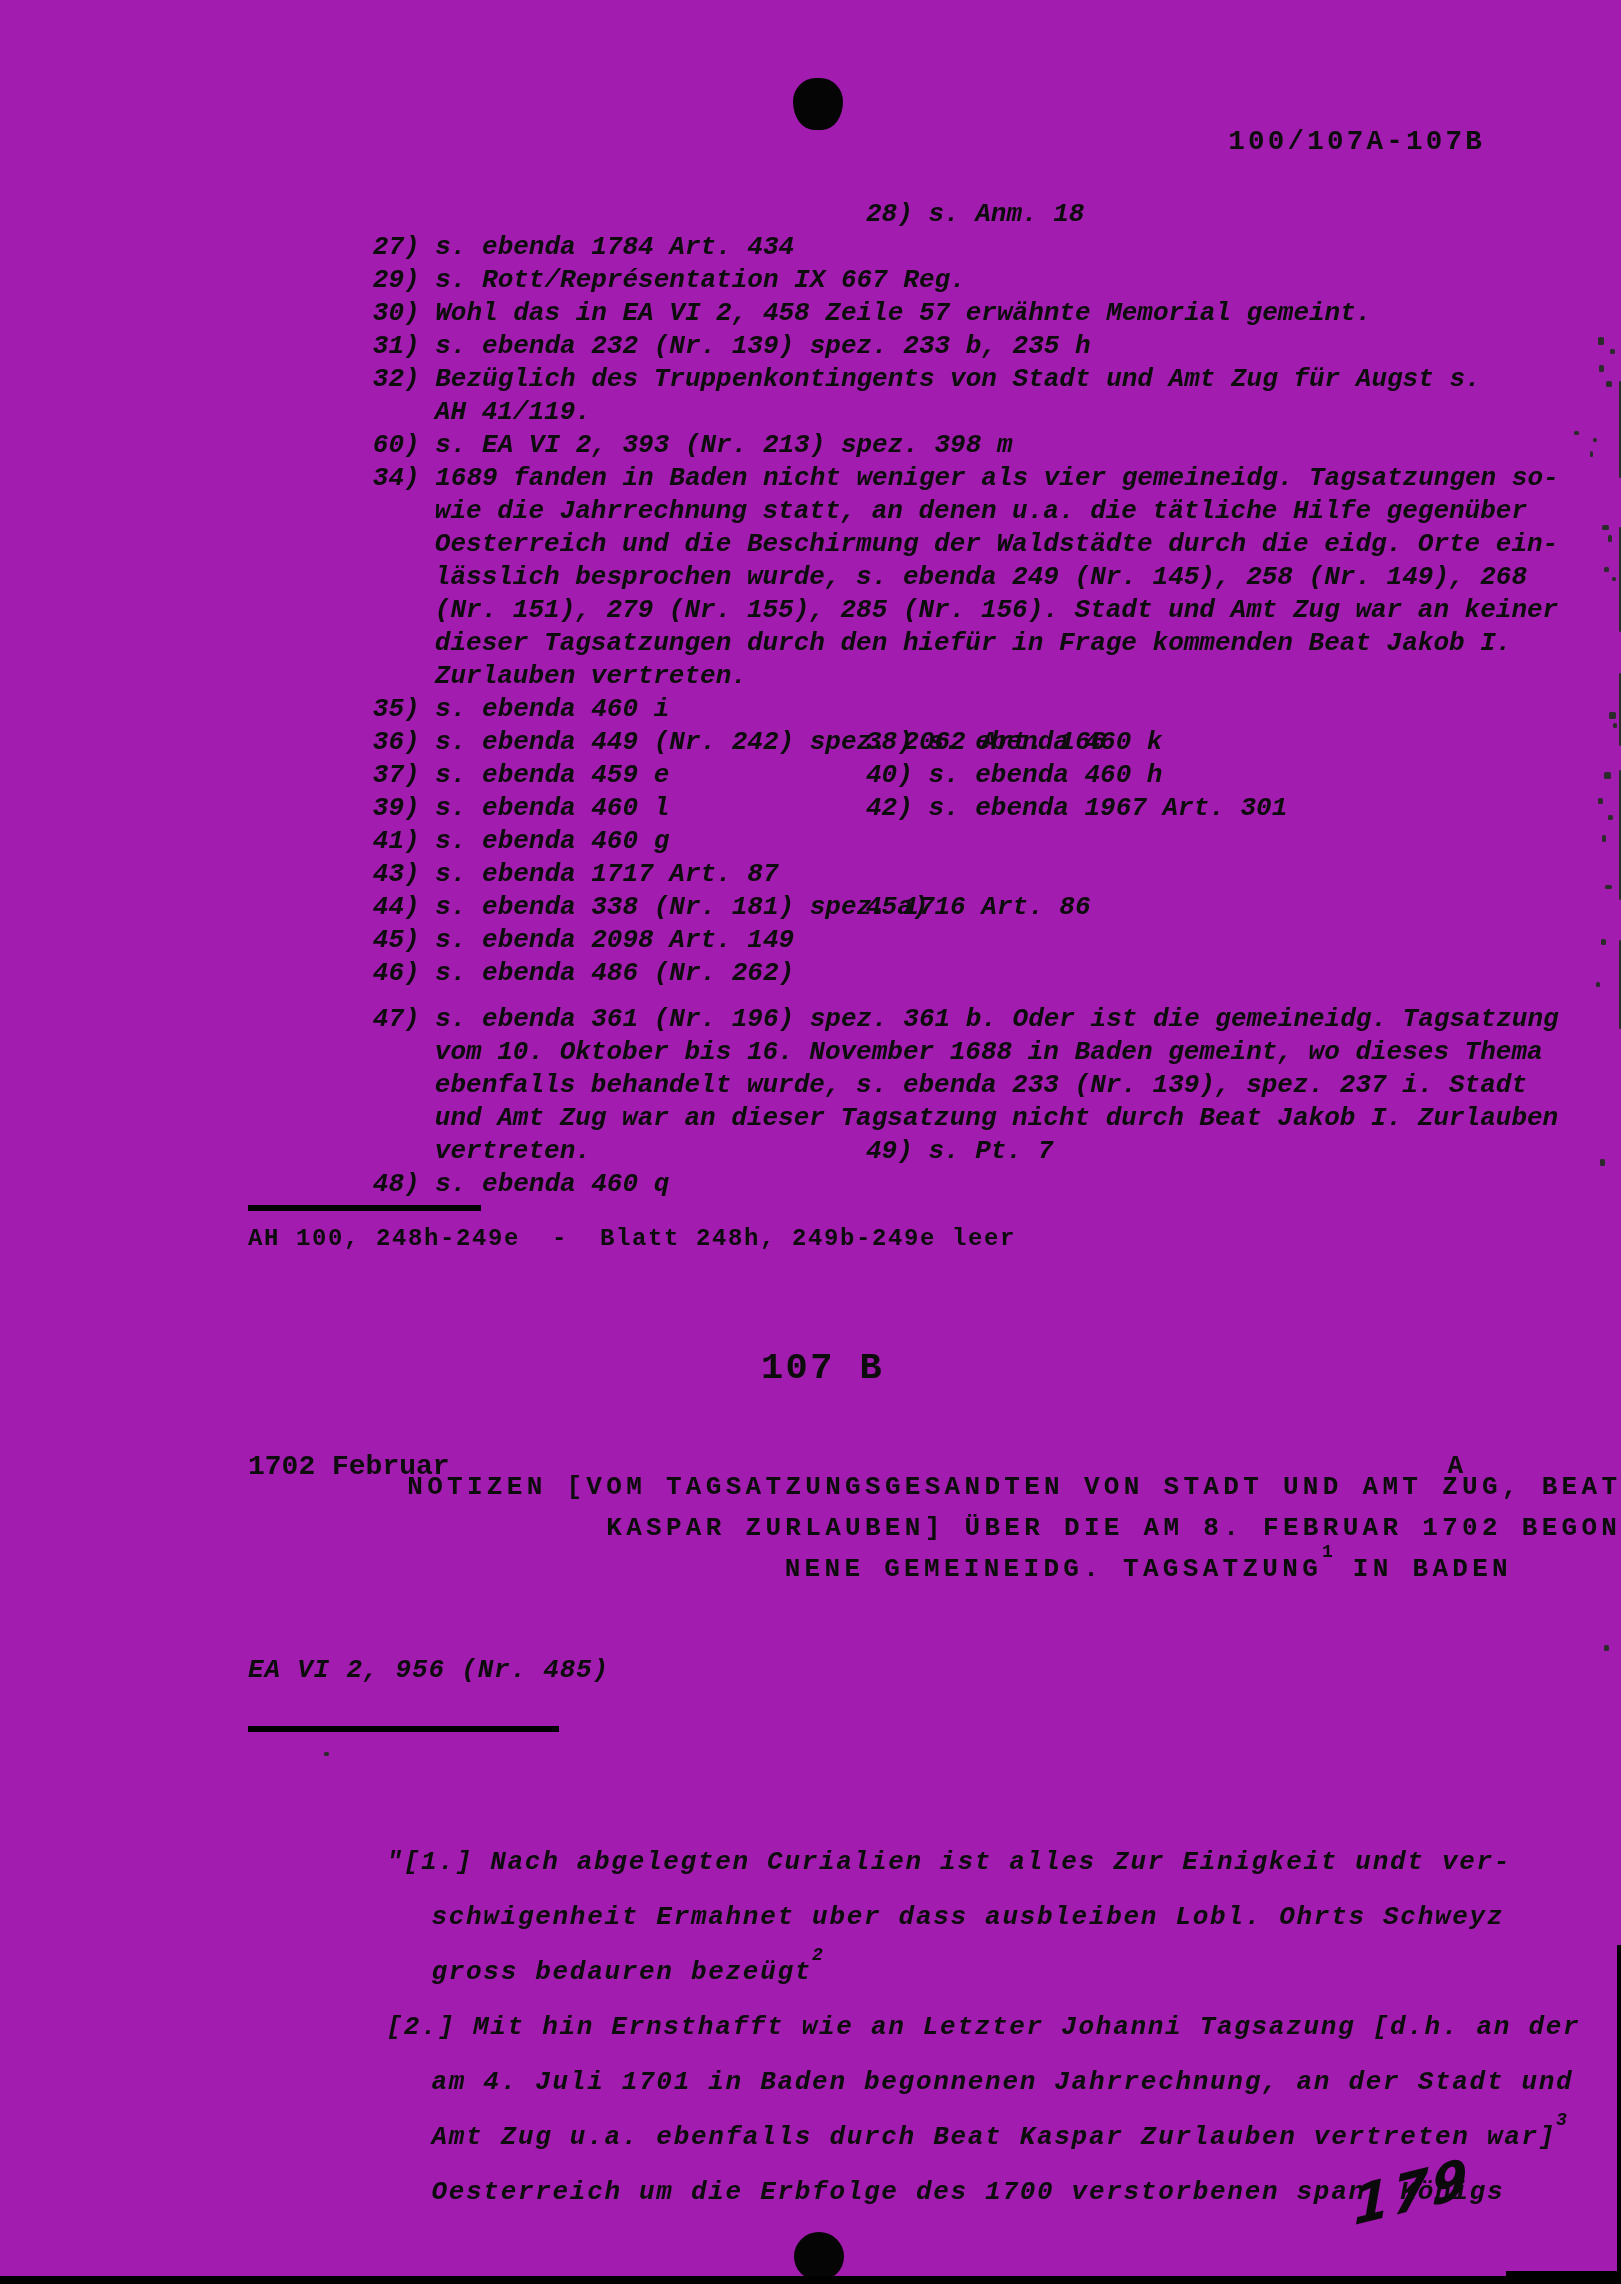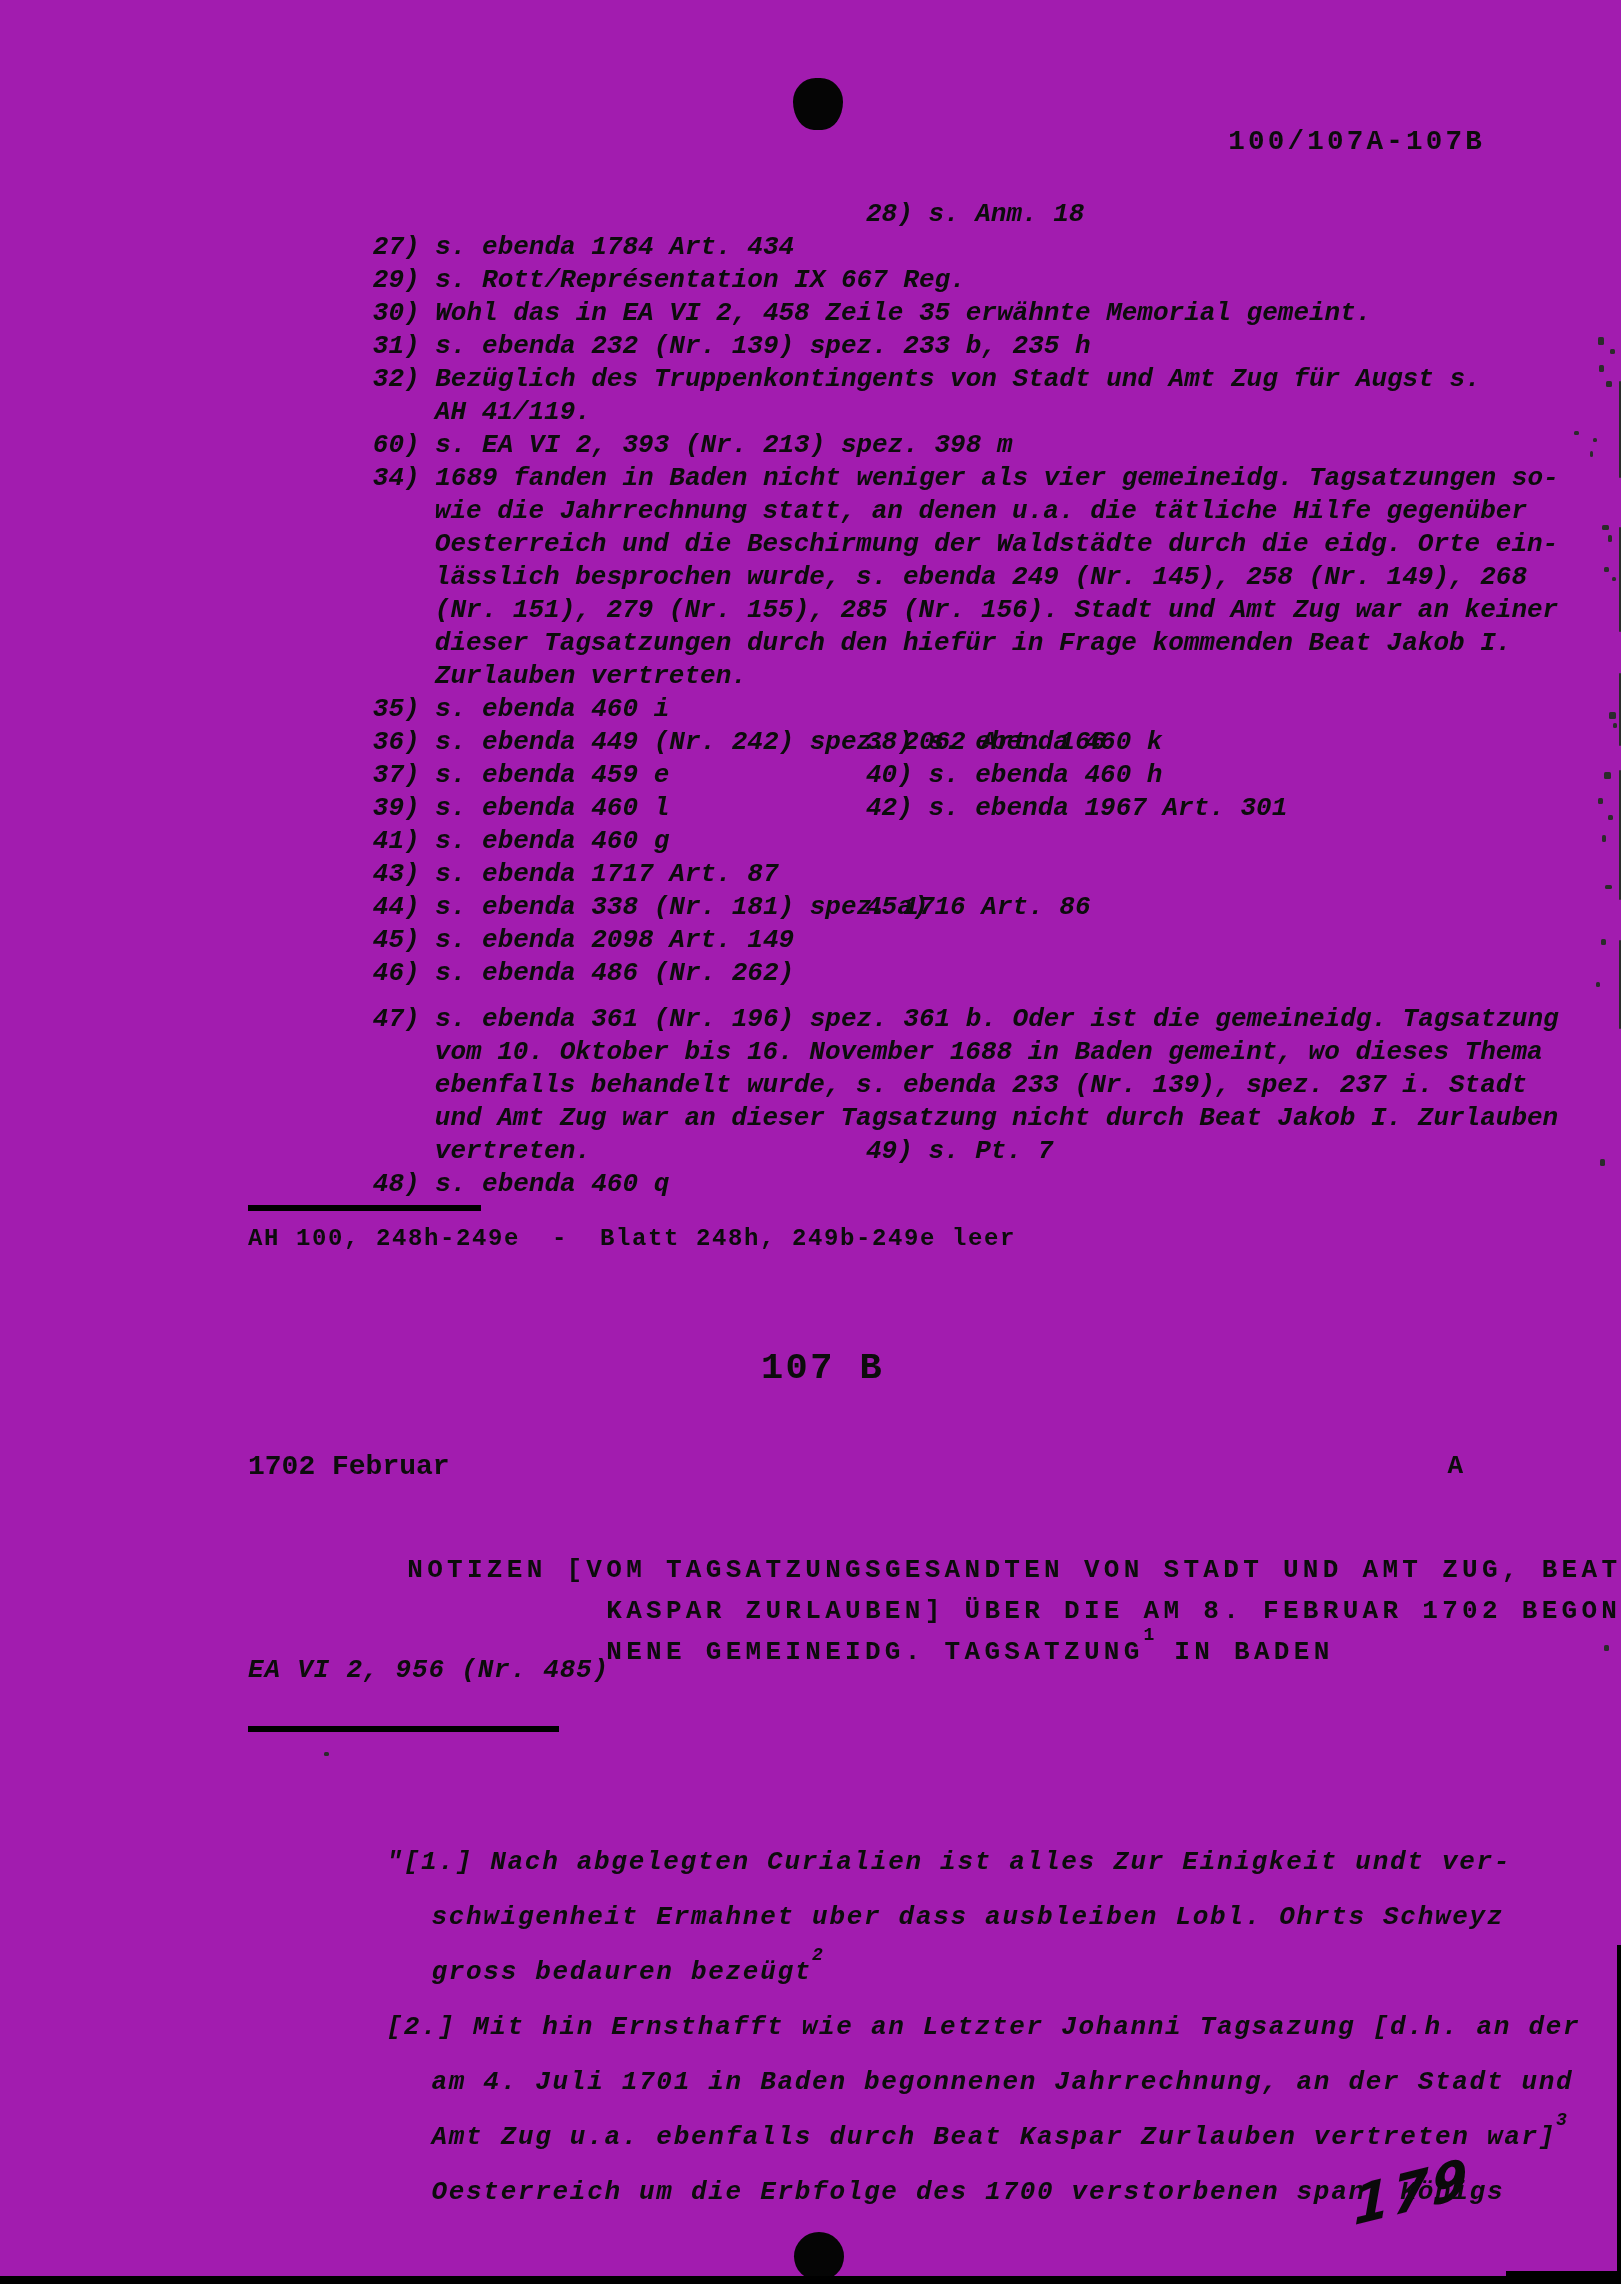--- a/index.html
+++ b/index.html
@@ -21,21 +21,21 @@
   .rule{background:#000;}
   .rule1{left:248px;top:1205px;width:233px;height:5.7px;}
   .archive-line{left:248px;top:1225px;font-size:24px;letter-spacing:1.6px;white-space:pre;}
   
   .doc-heading{left:0;top:1347px;width:1621px;text-align:center;font-size:37px;letter-spacing:2.4px;padding-left:24px;box-sizing:border-box;white-space:pre;}
   
   .date-row{left:248px;top:1451px;right:146px;height:32px;}
   .date-row .date{font-size:28px;white-space:pre;}
   .date-row .letter{position:absolute;right:24px;top:0;font-size:26px;}
   
-  .title-block{left:248px;top:1509px;width:1264px;}
+  .title-block{left:248px;top:1426px;width:1264px;text-align:right;}
   .t-line{white-space:pre;font-size:26px;letter-spacing:4.3px;line-height:41px;height:41px;}
   .t-line.indent{padding-left:199px;}
   .source-line{left:248px;top:1655px;font-size:26px;font-style:italic;letter-spacing:0.8px;white-space:pre;}
   .rule2{left:248px;top:1726px;width:311px;height:5.7px;}
   
   .quote{left:248px;top:1780px;width:1297px;}
   .q-line{white-space:pre;font-style:italic;font-size:26px;letter-spacing:1.7px;line-height:55px;height:55px;}
   .q-line.indent{padding-left:45px;}
   sup{font-size:18px;line-height:0;position:relative;top:-9.7px;letter-spacing:0;}
   
@@ -66,21 +66,21 @@
         <span class="col1">27) s. ebenda 1784 Art. 434</span>
         <span class="col2">28) s. Anm. 18</span>
       </div>
 
       <div class="fn-line">
         <span class="col1">29) s. Rott/Représentation IX 667 Reg.</span>
         
       </div>
 
       <div class="fn-line">
-        <span class="col1">30) Wohl das in EA VI 2, 458 Zeile 35 erwähnte Memorial gemeint.</span>
+        <span class="col1">30) Wohl das in EA VI 2, 458 Zeile 57 erwähnte Memorial gemeint.</span>
         
       </div>
 
       <div class="fn-line">
         <span class="col1">31) s. ebenda 232 (Nr. 139) spez. 233 b, 235 h</span>
         
       </div>
 
       <div class="fn-line">
         <span class="col1">32) Bezüglich des Truppenkontingents von Stadt und Amt Zug für Augst s.</span>

